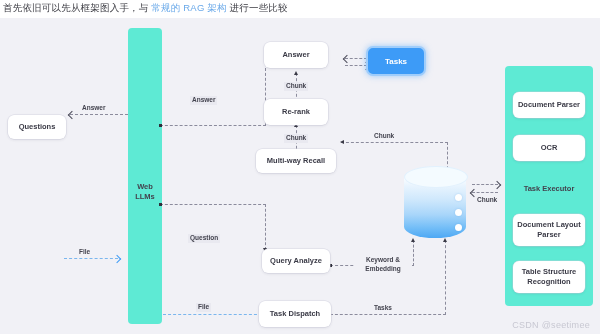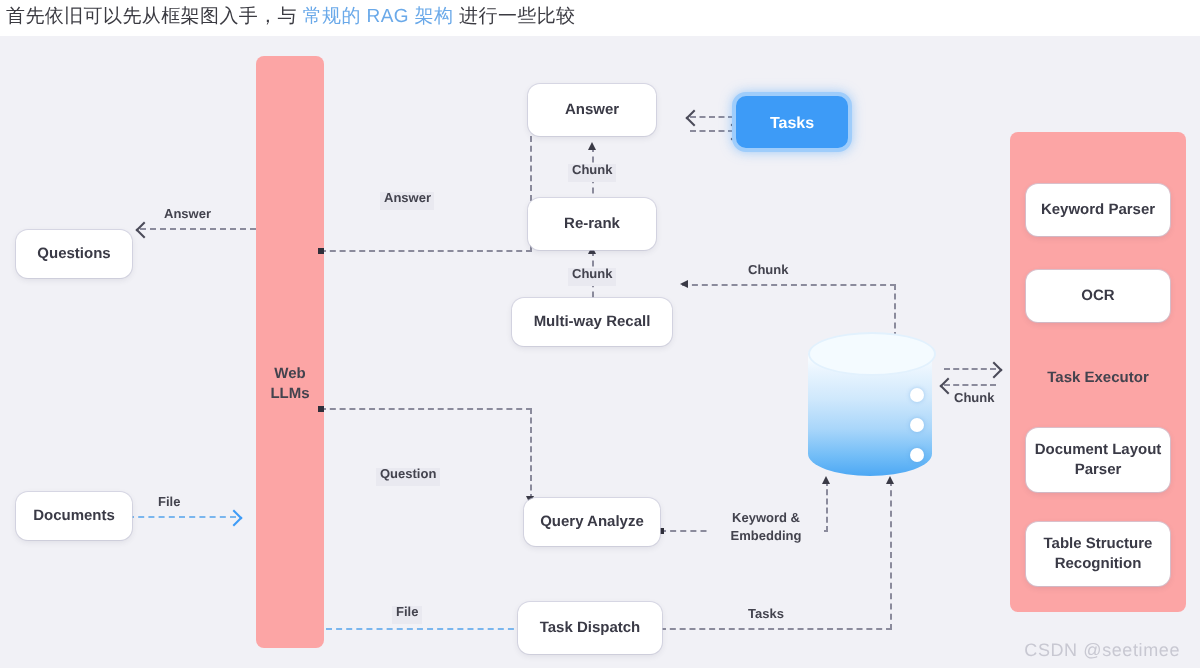--- a/index.html
+++ b/index.html
@@ -20,21 +20,21 @@
   .caption .lnk { color: #6aa9e9; }
 
   
   .canvas {
     position: absolute; left: 0; top: 18px;
     width: 600px; height: 316px;
     background: #f1f1f6;
   }
 
   
-  .panel { position: absolute; border-radius: 4px; background: #fca5a5; }
+  .panel { position: absolute; border-radius: 4px; background: #5eead4; }
   .panel-label {
     position: absolute; width: 100%; text-align: center;
     font-size: 7.5px; color: #43434e; font-weight: 700; line-height: 1.35;
   }
 
   
   .node {
     position: absolute; background: #ffffff; border-radius: 6px;
     box-shadow: 0 1px 3px rgba(40,40,70,.10), 0 0 0 .5px rgba(210,210,225,.7);
     display: flex; align-items: center; justify-content: center;
@@ -188,23 +188,20 @@
 
     <div class="ln h" style="left:472px; top:166px; width:26px;"></div>
     <div class="chev r" style="left:494px; top:163.5px;"></div>
     <div class="ln h" style="left:472px; top:174px; width:26px;"></div>
     <div class="chev l" style="left:471px; top:171.5px;"></div>
     <div class="elabel" style="left:475px; top:178px;">Chunk</div>
 
     <div class="node" style="left:8px; top:97px; width:58px; height:24px;">
       <span>Questions</span>
     </div>
-    <div class="node" style="left:8px; top:228px; width:58px; height:24px;">
-      <span>Documents</span>
-    </div>
 
     <div class="node" style="left:264px; top:24px; width:64px; height:26px;">
       <span>Answer</span>
     </div>
     <div class="node" style="left:264px; top:81px; width:64px; height:26px;">
       <span>Re-rank</span>
     </div>
     <div class="node" style="left:256px; top:131px; width:80px; height:24px;">
       <span>Multi-way Recall</span>
     </div>
@@ -221,21 +218,21 @@
 
     <div class="cyl" style="left:404px; top:148px; width:62px; height:76px;">
       <div class="body"></div>
       <div class="top"></div>
       <div class="dot" style="top:28px;"></div>
       <div class="dot" style="top:43px;"></div>
       <div class="dot" style="top:58px;"></div>
     </div>
 
     <div class="node" style="left:513px; top:74px; width:72px; height:26px;">
-      <span>Keyword Parser</span>
+      <span>Document Parser</span>
     </div>
     <div class="node" style="left:513px; top:117px; width:72px; height:26px;">
       <span>OCR</span>
     </div>
     <div class="node" style="left:513px; top:196px; width:72px; height:32px;">
       <span>Document Layout Parser</span>
     </div>
     <div class="node" style="left:513px; top:243px; width:72px; height:32px;">
       <span>Table Structure Recognition</span>
     </div>

